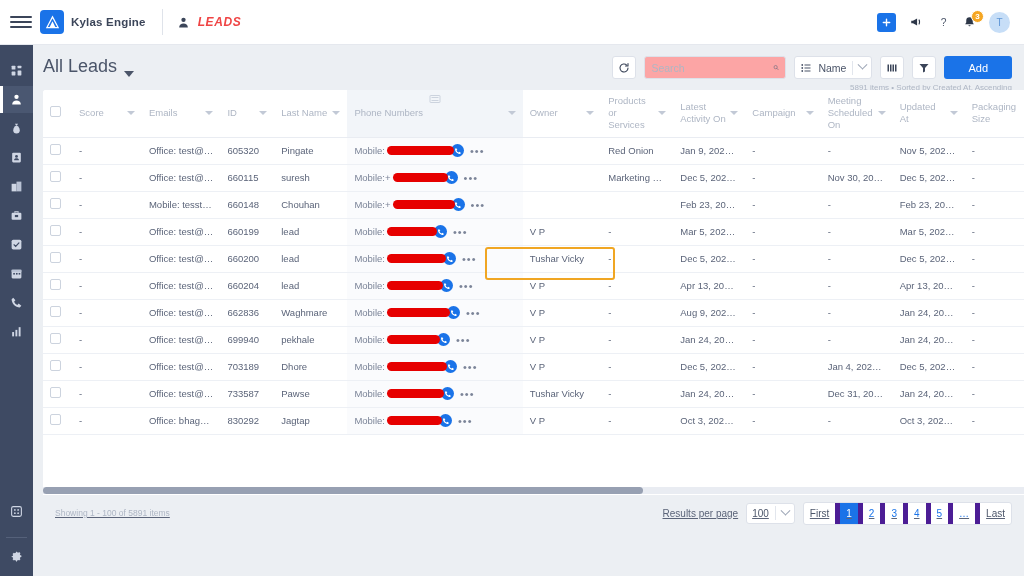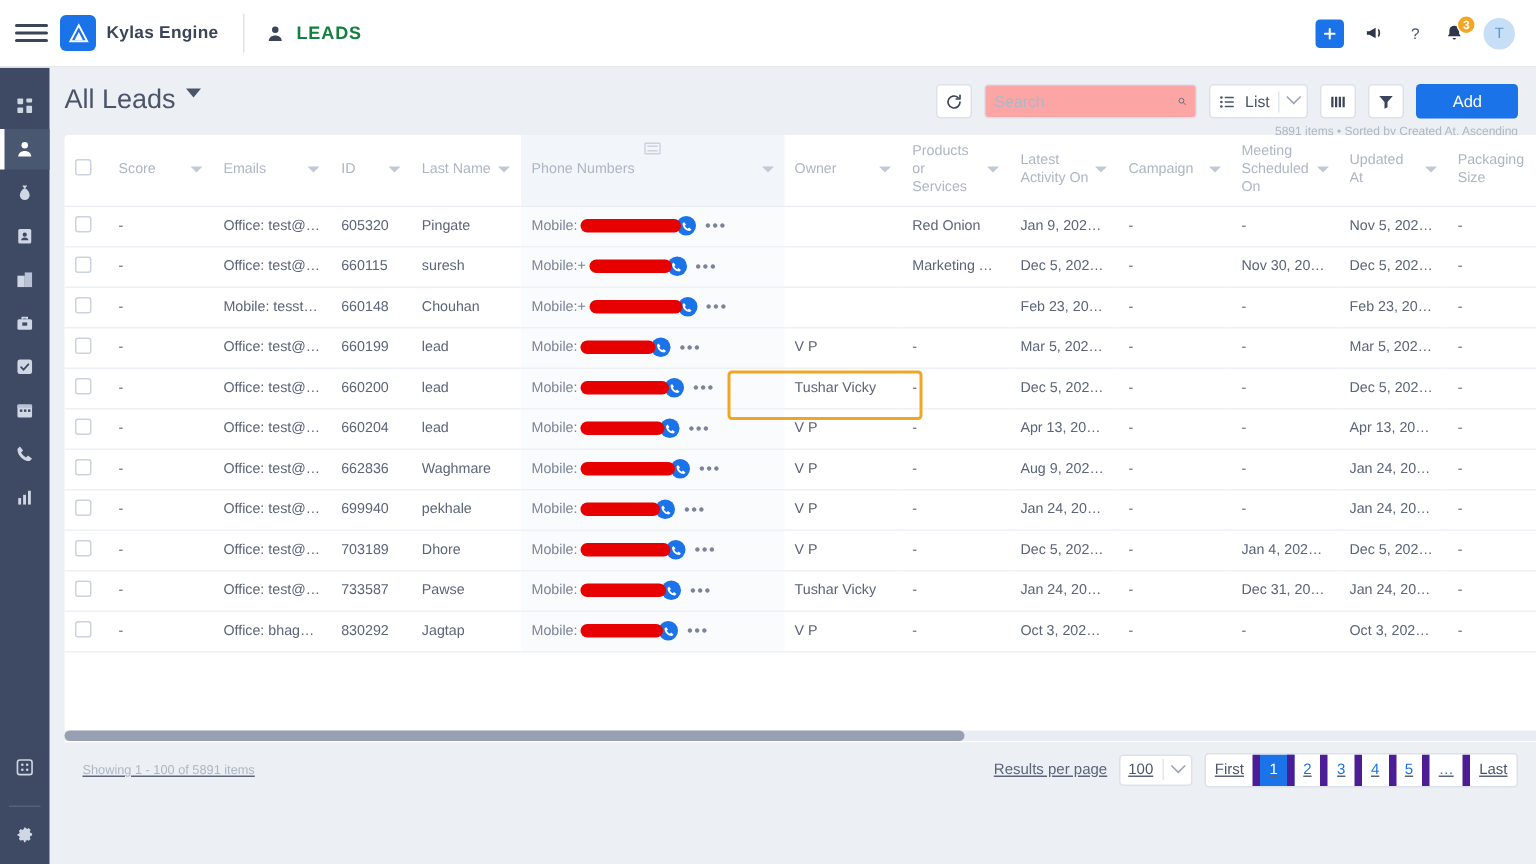--- a/index.html
+++ b/index.html
@@ -23,21 +23,21 @@
     flex-direction: column; justify-content: center; gap: 3px; cursor: pointer; }
   .hamburger i { display: block; height: 2px; background: #3b4559; border-radius: 1px; }
   .brand { display: flex; align-items: center; gap: 7px; margin-left: 8px; }
   .brand-logo {
     width: 24px; height: 24px; background: #1a73e8; border-radius: 4px;
     display: flex; align-items: center; justify-content: center;
   }
   .brand-name { font-size: 11.5px; font-weight: bold; color: #3b4559; letter-spacing: .2px; }
   .topdiv { width: 1px; height: 26px; background: #dfe3ea; margin: 0 14px 0 16px; }
   .module { display: flex; align-items: center; gap: 8px; }
-  .module-label { font-size: 12px; font-weight: bold; color: #15803d; letter-spacing: .6px; }
+  .module-label { font-size: 12px; font-weight: bold; color: #ef4444; letter-spacing: .6px; font-style: italic; }
   .top-right { margin-left: auto; display: flex; align-items: center; gap: 13px; margin-right: 14px; }
   .add-sq {
     width: 19px; height: 19px; background: #1a73e8; border-radius: 3px;
     display: flex; align-items: center; justify-content: center; cursor: pointer;
   }
   .ticon { cursor: pointer; display: flex; align-items: center; position: relative; }
   .bell-wrap { position: relative; }
   .badge {
     position: absolute; top: -5px; left: 8px; min-width: 13px; height: 13px;
     background: #f5a623; border-radius: 50%; color: #fff; font-size: 8px;
@@ -67,21 +67,21 @@
   .sb-bottom { margin-top: auto; width: 100%; display: flex; flex-direction: column; align-items: center; }
   .sb-sep { width: 21px; height: 1px; background: #55617a; margin: 6px 0 5px; }
   .sb-bottom .nav-item { margin-bottom: 6px; }
 
   
   .page-head {
     position: absolute; top: 45px; left: 33px; width: 991px; height: 45px; background: #eceff3;
   }
   .page-title {
     position: absolute; left: 10px; top: 11px; font-size: 18px; color: #4b5569;
-    display: flex; align-items: flex-start; gap: 7px; cursor: pointer;
+    display: flex; align-items: flex-end; gap: 7px; cursor: pointer;
   }
   .caret-dn {
     width: 0; height: 0; border-left: 5px solid transparent; border-right: 5px solid transparent;
     border-top: 6px solid #4b5569; margin-top: 3px;
   }
   .tools { position: absolute; right: 12px; top: 11px; display: flex; align-items: center; gap: 8px; }
   .btn-ico {
     width: 24px; height: 23px; background: #fff; border: 1px solid #dde1e9; border-radius: 3px;
     display: flex; align-items: center; justify-content: center; cursor: pointer;
   }
@@ -368,21 +368,21 @@
 
       <div class="viewsel">
         <svg width="12" height="12" viewBox="0 0 24 24">
             <circle cx="4.5" cy="6" r="1.8" fill="#4b5569"></circle>
             <circle cx="4.5" cy="12" r="1.8" fill="#4b5569"></circle>
             <circle cx="4.5" cy="18" r="1.8" fill="#4b5569"></circle>
             <rect x="9" y="5" width="12" height="2" fill="#4b5569"></rect>
             <rect x="9" y="11" width="12" height="2" fill="#4b5569"></rect>
             <rect x="9" y="17" width="12" height="2" fill="#4b5569"></rect>
           </svg>
-        <span class="viewsel-label">List</span>
+        <span class="viewsel-label">Name</span>
         <span class="vs-div"></span>
         <span class="chev"></span>
       </div>
 
       <div class="btn-ico">
         <svg width="12" height="12" viewBox="0 0 24 24">
             <rect x="3" y="5" width="3" height="14" fill="#3b4559"></rect>
             <rect x="8" y="5" width="3" height="14" fill="#3b4559"></rect>
             <rect x="13" y="5" width="3" height="14" fill="#3b4559"></rect>
             <rect x="18" y="5" width="3" height="14" fill="#3b4559"></rect>

